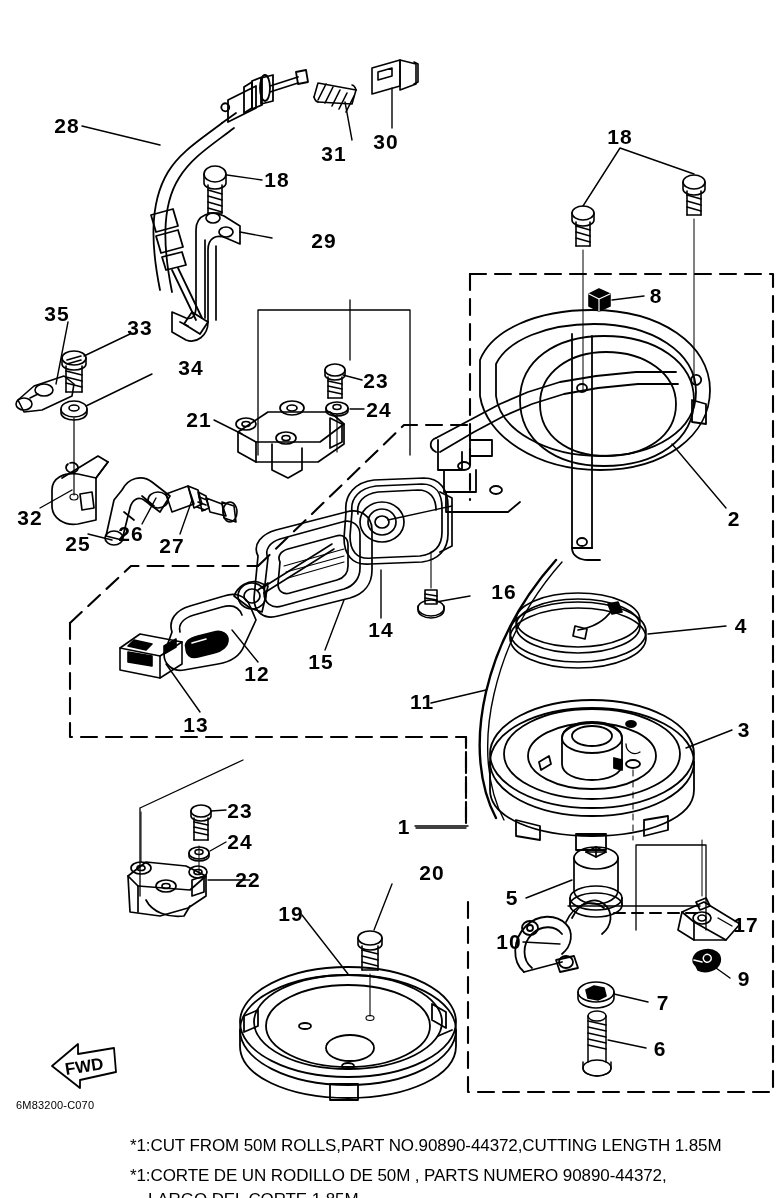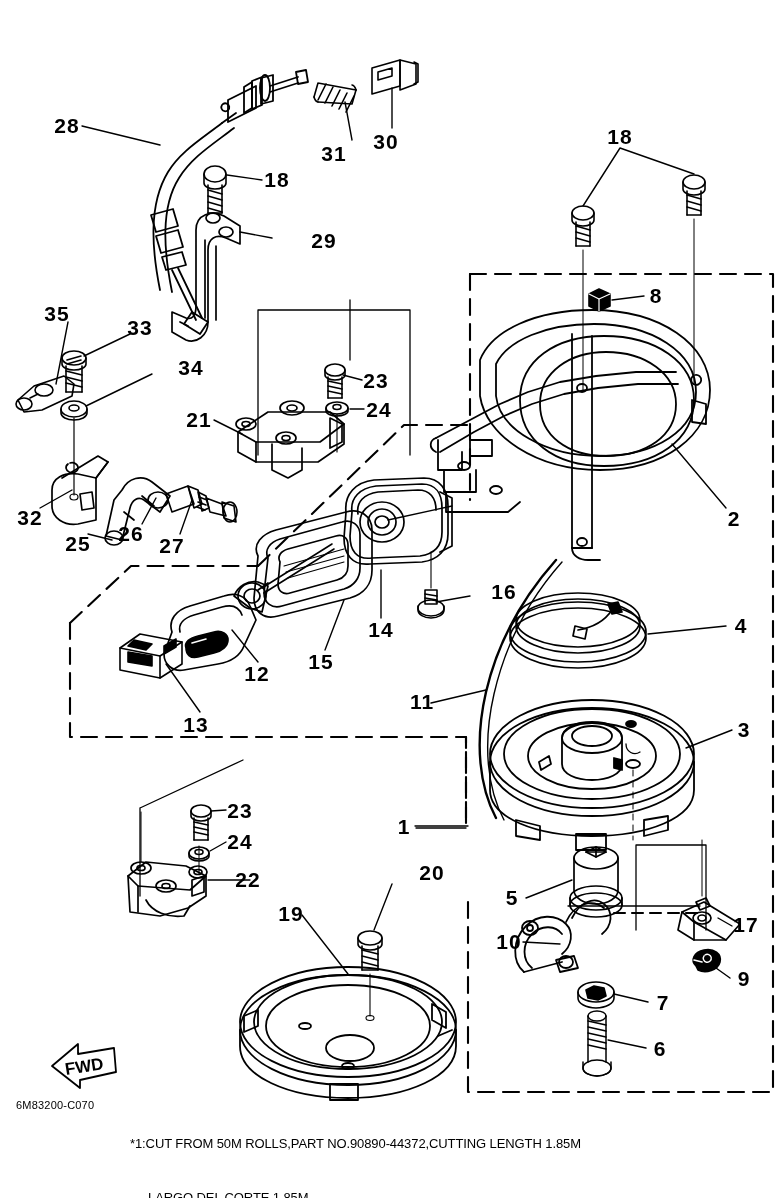--- a/index.html
+++ b/index.html
@@ -24,21 +24,21 @@
     left:16px; top:1099px;
     font-family:"Liberation Sans",sans-serif;
     font-size:11px;
     color:#000;
     white-space:nowrap;
     letter-spacing:0.2px;
   }
   .note{
     position:absolute;
     font-family:"Liberation Sans",sans-serif;
-    font-size:13px;
+    font-size:17px;
     color:#000;
     white-space:nowrap;
     letter-spacing:-0.1px;
   }
   .note1{left:130px;top:1136px;}
   .note2{left:130px;top:1166px;}
   .note3{left:148px;top:1190px;}
   .fwdbox{position:absolute;left:42px;top:1036px;width:84px;height:56px;}
 </style>
 </head>
@@ -537,20 +537,21 @@
       <g stroke="#000" stroke-width="1.8" fill="#fff" stroke-linejoin="round">
         <path d="M10 30 L36 8 L36 18 L72 12 L74 36 L38 44 L38 52 Z"></path>
       </g>
       <text x="43" y="36" font-family="Liberation Sans, sans-serif" font-size="17" font-weight="bold" fill="#000" transform="rotate(-9 43 36)" text-anchor="middle">FWD</text>
     </svg>
   </div>
 
   <div class="partno">6M83200-C070</div>
 
   <div class="note note1">*1:CUT FROM 50M ROLLS,PART NO.90890-44372,CUTTING LENGTH 1.85M</div>
+  <div class="note note2">*1:CORTE DE UN RODILLO DE 50M , PARTS NUMERO 90890-44372,</div>
   <div class="note note3">LARGO DEL CORTE 1.85M</div>
 
   <div id="callout-layer">
       <div class="lbl" style="left: 404px; top: 826px;">1</div>
       <div class="lbl" style="left: 734px; top: 518px;">2</div>
       <div class="lbl" style="left: 744px; top: 729px;">3</div>
       <div class="lbl" style="left: 741px; top: 625px;">4</div>
       <div class="lbl" style="left: 512px; top: 897px;">5</div>
       <div class="lbl" style="left: 660px; top: 1048px;">6</div>
       <div class="lbl" style="left: 663px; top: 1002px;">7</div>

